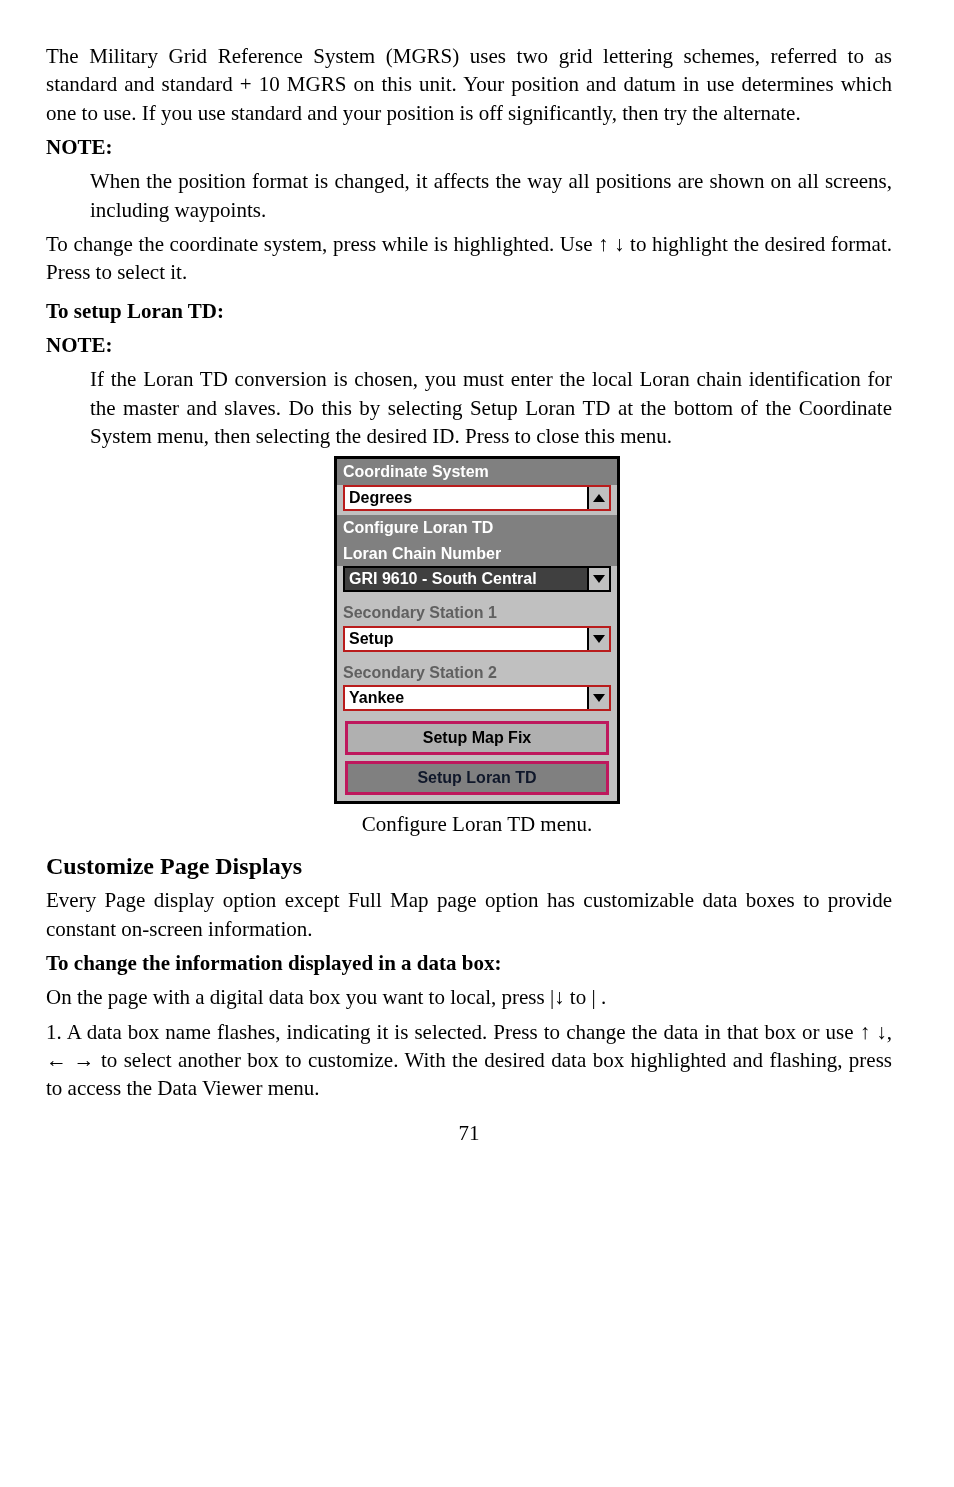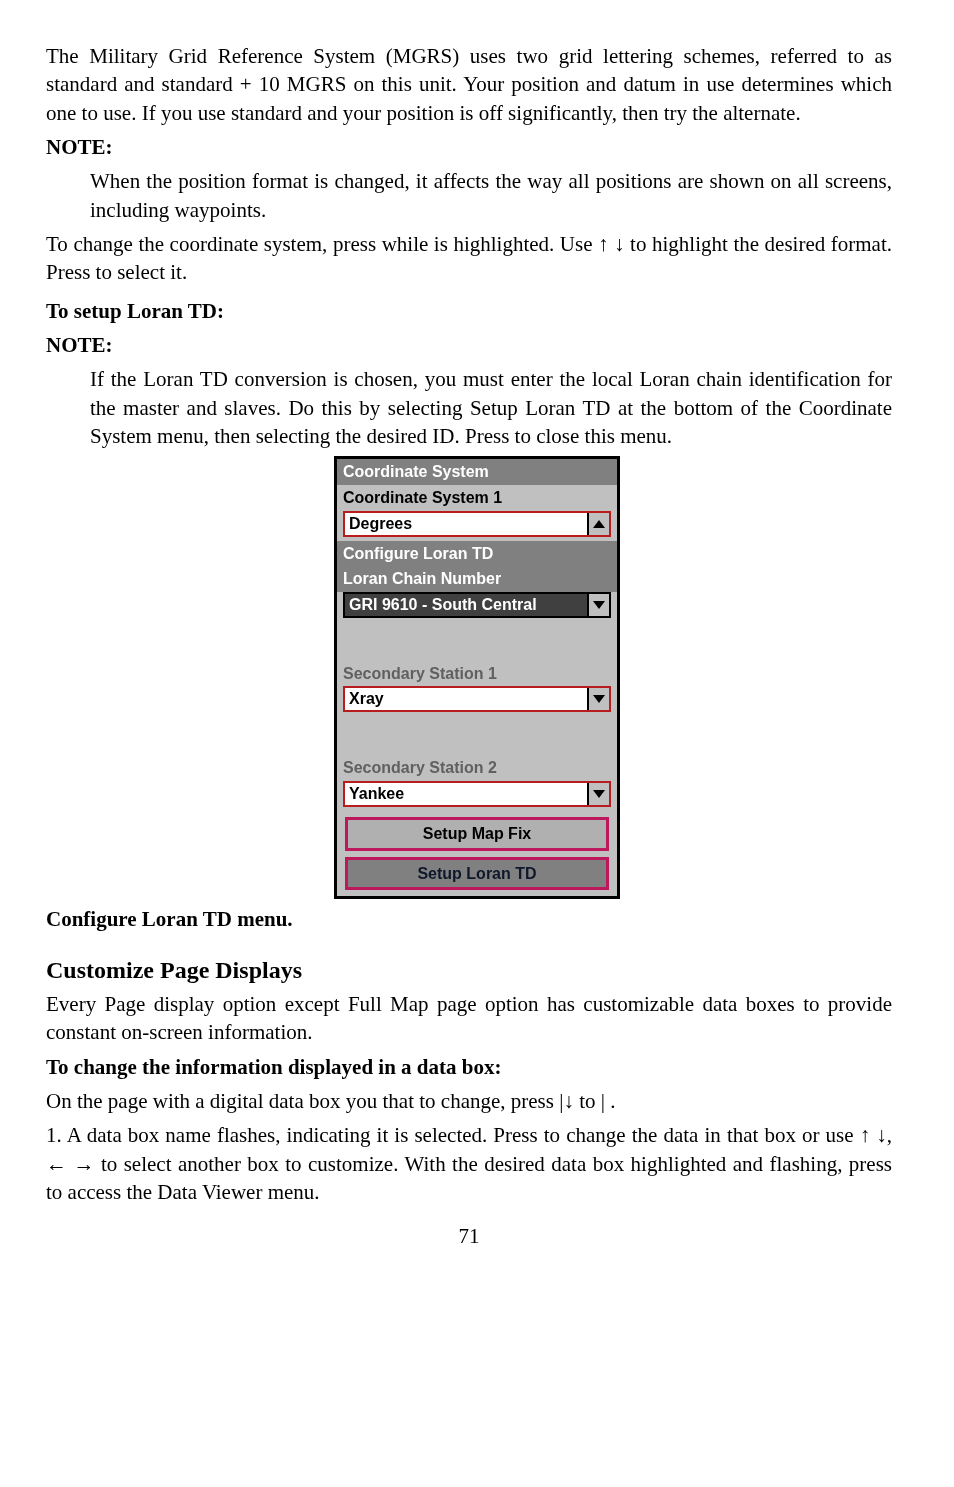--- a/index.html
+++ b/index.html
@@ -17,24 +17,24 @@
   .justify { text-align: justify; }
   .bold { font-weight: bold; }
   .note-body { margin-left: 44px; }
   h2.section {
     font-family: "Times New Roman", Georgia, serif;
     font-weight: bold;
     font-size: 24px;
     margin: 10px 0 4px 0;
   }
   .caption {
-    text-align: left;
-    font-weight: bold;
+    text-align: center;
+    font-weight: normal;
     font-size: 21px;
-    margin: 6px 0 20px 0;
+    margin: 6px 0 12px 0;
   }
   .page-num {
     text-align: center;
     margin-top: 16px;
     font-size: 21px;
   }
 
   
   .device {
     width: 280px;
@@ -85,21 +85,20 @@
     width: 0; height: 0;
     border-left: 6px solid transparent;
     border-right: 6px solid transparent;
   }
   .tri-up { border-bottom: 8px solid #000; }
   .tri-down { border-top: 8px solid #000; }
   .section-label {
     font-weight: bold;
     color: #606060;
     padding: 6px 6px 2px 6px;
-    margin-top: 35px;
   }
   .dark-label {
     background: #808080;
     color: #fff;
     font-weight: bold;
     padding: 2px 6px;
   }
   .big-btn {
     margin: 6px 8px;
     border: 3px solid #be185d;
@@ -130,21 +129,20 @@
 
 <p class="bold" style="margin-top:10px;">To setup Loran TD:</p>
 <p class="bold">NOTE:</p>
 <p class="justify note-body">
   <span>If the Loran TD conversion is chosen, you must enter the local Loran chain identification for the master and slaves. Do this by selecting Setup Loran TD at the bottom of the Coordinate System menu, then selecting the desired ID. Press </span>
   <span> to close this menu.</span>
 </p>
 
 <div class="device">
   <div class="titlebar">Coordinate System</div>
-  <div class="subtitle">Coordinate System 1</div>
   <div class="combo-row">
     <div class="combo">
       <div class="combo-text">Degrees</div>
       <div class="combo-btn">
           <div class="tri-up"></div>
         </div>
     </div>
   </div>
   <div class="dark-label">Configure Loran TD</div>
   <div class="dark-label" style="background:#808080;">Loran Chain Number</div>
@@ -152,21 +150,21 @@
     <div class="combo dark">
       <div class="combo-text">GRI 9610 - South Central</div>
       <div class="combo-btn">
           <div class="tri-down"></div>
         </div>
     </div>
   </div>
   <div class="section-label">Secondary Station 1</div>
   <div class="combo-row">
     <div class="combo">
-      <div class="combo-text">Xray</div>
+      <div class="combo-text">Setup</div>
       <div class="combo-btn">
           <div class="tri-down"></div>
         </div>
     </div>
   </div>
   <div class="section-label">Secondary Station 2</div>
   <div class="combo-row">
     <div class="combo">
       <div class="combo-text">Yankee</div>
       <div class="combo-btn">
@@ -180,21 +178,21 @@
 
 <p class="caption">Configure Loran TD menu.</p>
 
 <h2 class="section">Customize Page Displays</h2>
 
 <p class="justify">Every Page display option except Full Map page option has customizable data boxes to provide constant on-screen information.</p>
 
 <p class="bold">To change the information displayed in a data box:</p>
 
 <p class="justify">
-  <span>On the page with a digital data box you that to change, press </span>
+  <span>On the page with a digital data box you want to local, press </span>
   <span>|↓ to </span>
   <span>|</span>
   <span>.</span>
 </p>
 
 <p class="justify">
   <span>1. A data box name flashes, indicating it is selected. Press </span>
   <span> to change the data in that box or use ↑ ↓, ← → to select another box to customize. With the desired data box highlighted and flashing, press </span>
   <span> to access the Data Viewer menu.</span>
 </p>

